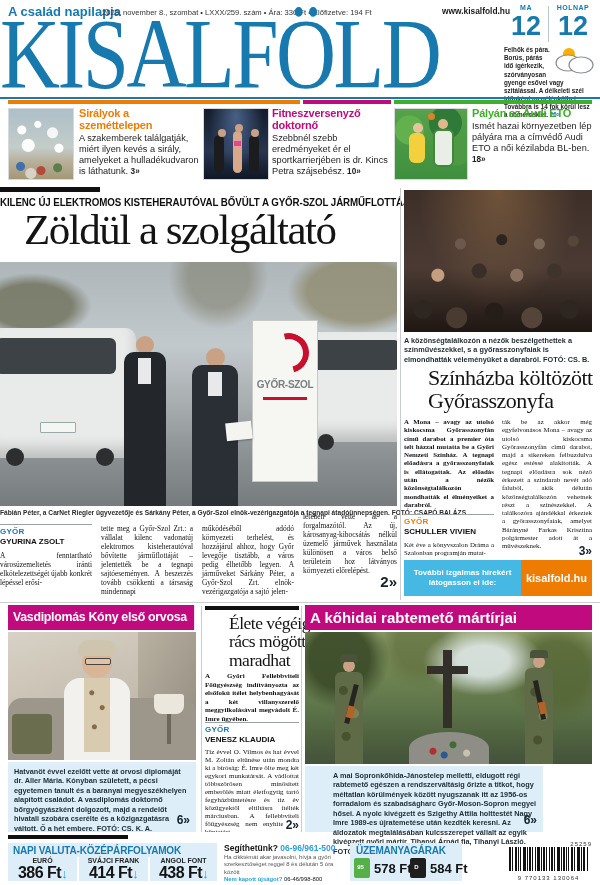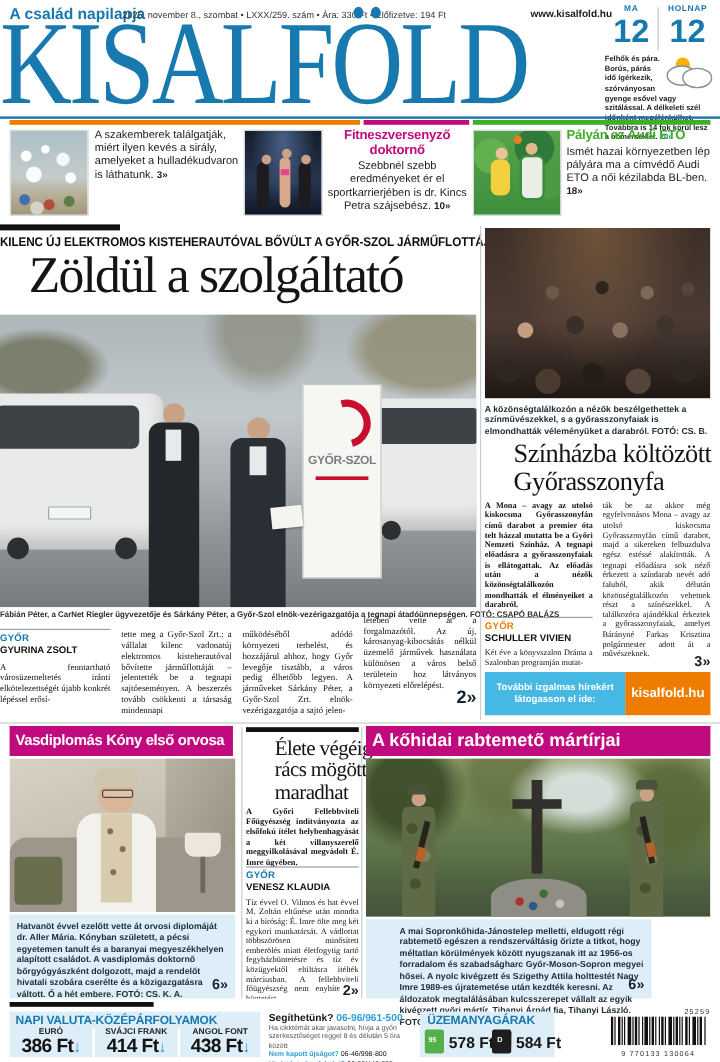--- a/index.html
+++ b/index.html
@@ -127,36 +127,37 @@
       radial-gradient(circle at 45% 22%,#fff 0 3px,transparent 4px),
       radial-gradient(circle at 68% 34%,#f4f6f7 0 5px,transparent 6px),
       radial-gradient(circle at 30% 52%,#fbfcfc 0 6px,transparent 7px),
       radial-gradient(circle at 78% 56%,#fff 0 4px,transparent 5px),
       radial-gradient(circle at 18% 82%,#3e6fae 0 4px,transparent 5px),
       radial-gradient(circle at 50% 88%,#b54a3b 0 4px,transparent 5px),
       radial-gradient(circle at 76% 84%,#5d7d4a 0 4px,transparent 5px),
       radial-gradient(circle at 34% 92%,#d7d2c4 0 5px,transparent 6px);"></div>
   </div>
   <div class="abs ttxt" style="left:79px;width:121px;">
+    <div class="t-title" style="color: rgb(238, 124, 0);">Sirályok a szeméttelepen</div>
     <div class="t-body"><span>A szakemberek találgatják, miért ilyen kevés a sirály, amelyeket a hulladékudvaron is láthatunk.</span>
       <b>3»</b></div>
   </div>
 
   <div class="abs timg scene" style="left:203px;width:66px;">
     <div class="full" style="background:linear-gradient(180deg,#141c2b 0%,#27354f 60%,#101826 100%);"></div>
     <div class="full" style="background:radial-gradient(ellipse at 50% 10%,rgba(120,160,220,.5),transparent 60%);"></div>
     <div class="abs" style="left:10px;top:26px;width:10px;height:38px;border-radius:5px;background:#1c1c1e;"></div>
     <div class="abs" style="left:14px;top:20px;width:8px;height:8px;border-radius:50%;background:#caa184;"></div>
     <div class="abs" style="left:29px;top:22px;width:9px;height:42px;border-radius:5px;background:#d9a78a;"></div>
     <div class="abs" style="left:30px;top:32px;width:7px;height:5px;background:#e84393;"></div>
     <div class="abs" style="left:31px;top:15px;width:8px;height:8px;border-radius:50%;background:#caa184;"></div>
     <div class="abs" style="left:45px;top:26px;width:10px;height:38px;border-radius:5px;background:#1c1c1e;"></div>
     <div class="abs" style="left:47px;top:20px;width:8px;height:8px;border-radius:50%;background:#caa184;"></div>
   </div>
-  <div class="abs ttxt" style="left:272px;width:118px;text-align:center;">
+  <div class="abs ttxt" style="left:272px;width:118px;">
     <div class="t-title" style="color: rgb(193, 10, 126);">Fitneszversenyző doktornő</div>
     <div class="t-body"><span>Szebbnél szebb eredményeket ér el sportkarrierjében is dr. Kincs Petra szájsebész.</span>
       <b>10»</b></div>
   </div>
 
   <div class="abs timg scene" style="left:394px;width:74px;">
     <div class="full" style="background:
       radial-gradient(circle at 20% 30%,#63b04e 0 14px,transparent 15px),
       radial-gradient(circle at 70% 20%,#2f7a38 0 16px,transparent 17px),
       radial-gradient(circle at 85% 60%,#4e9a44 0 14px,transparent 15px),

